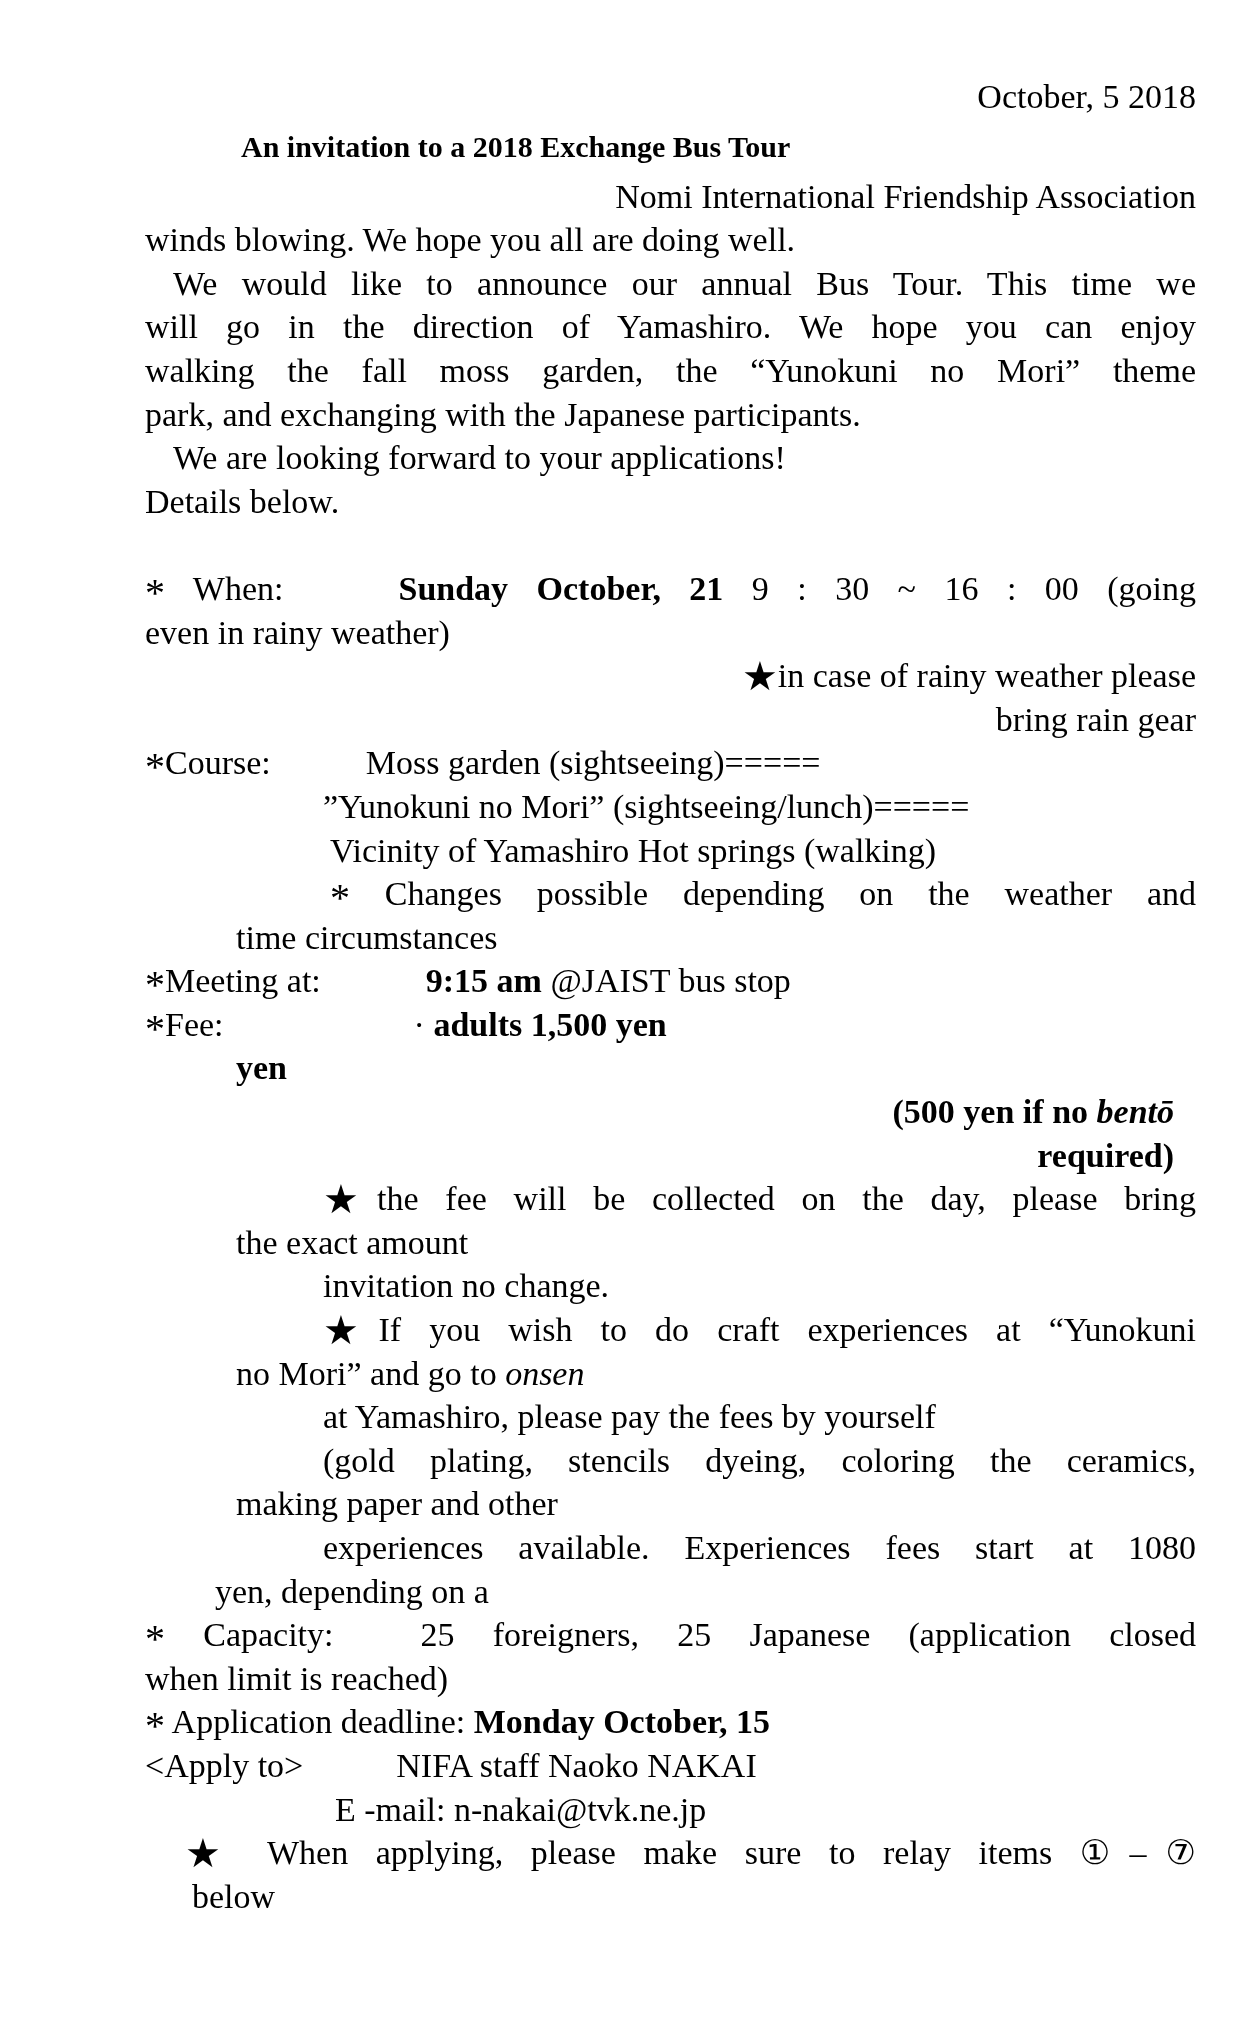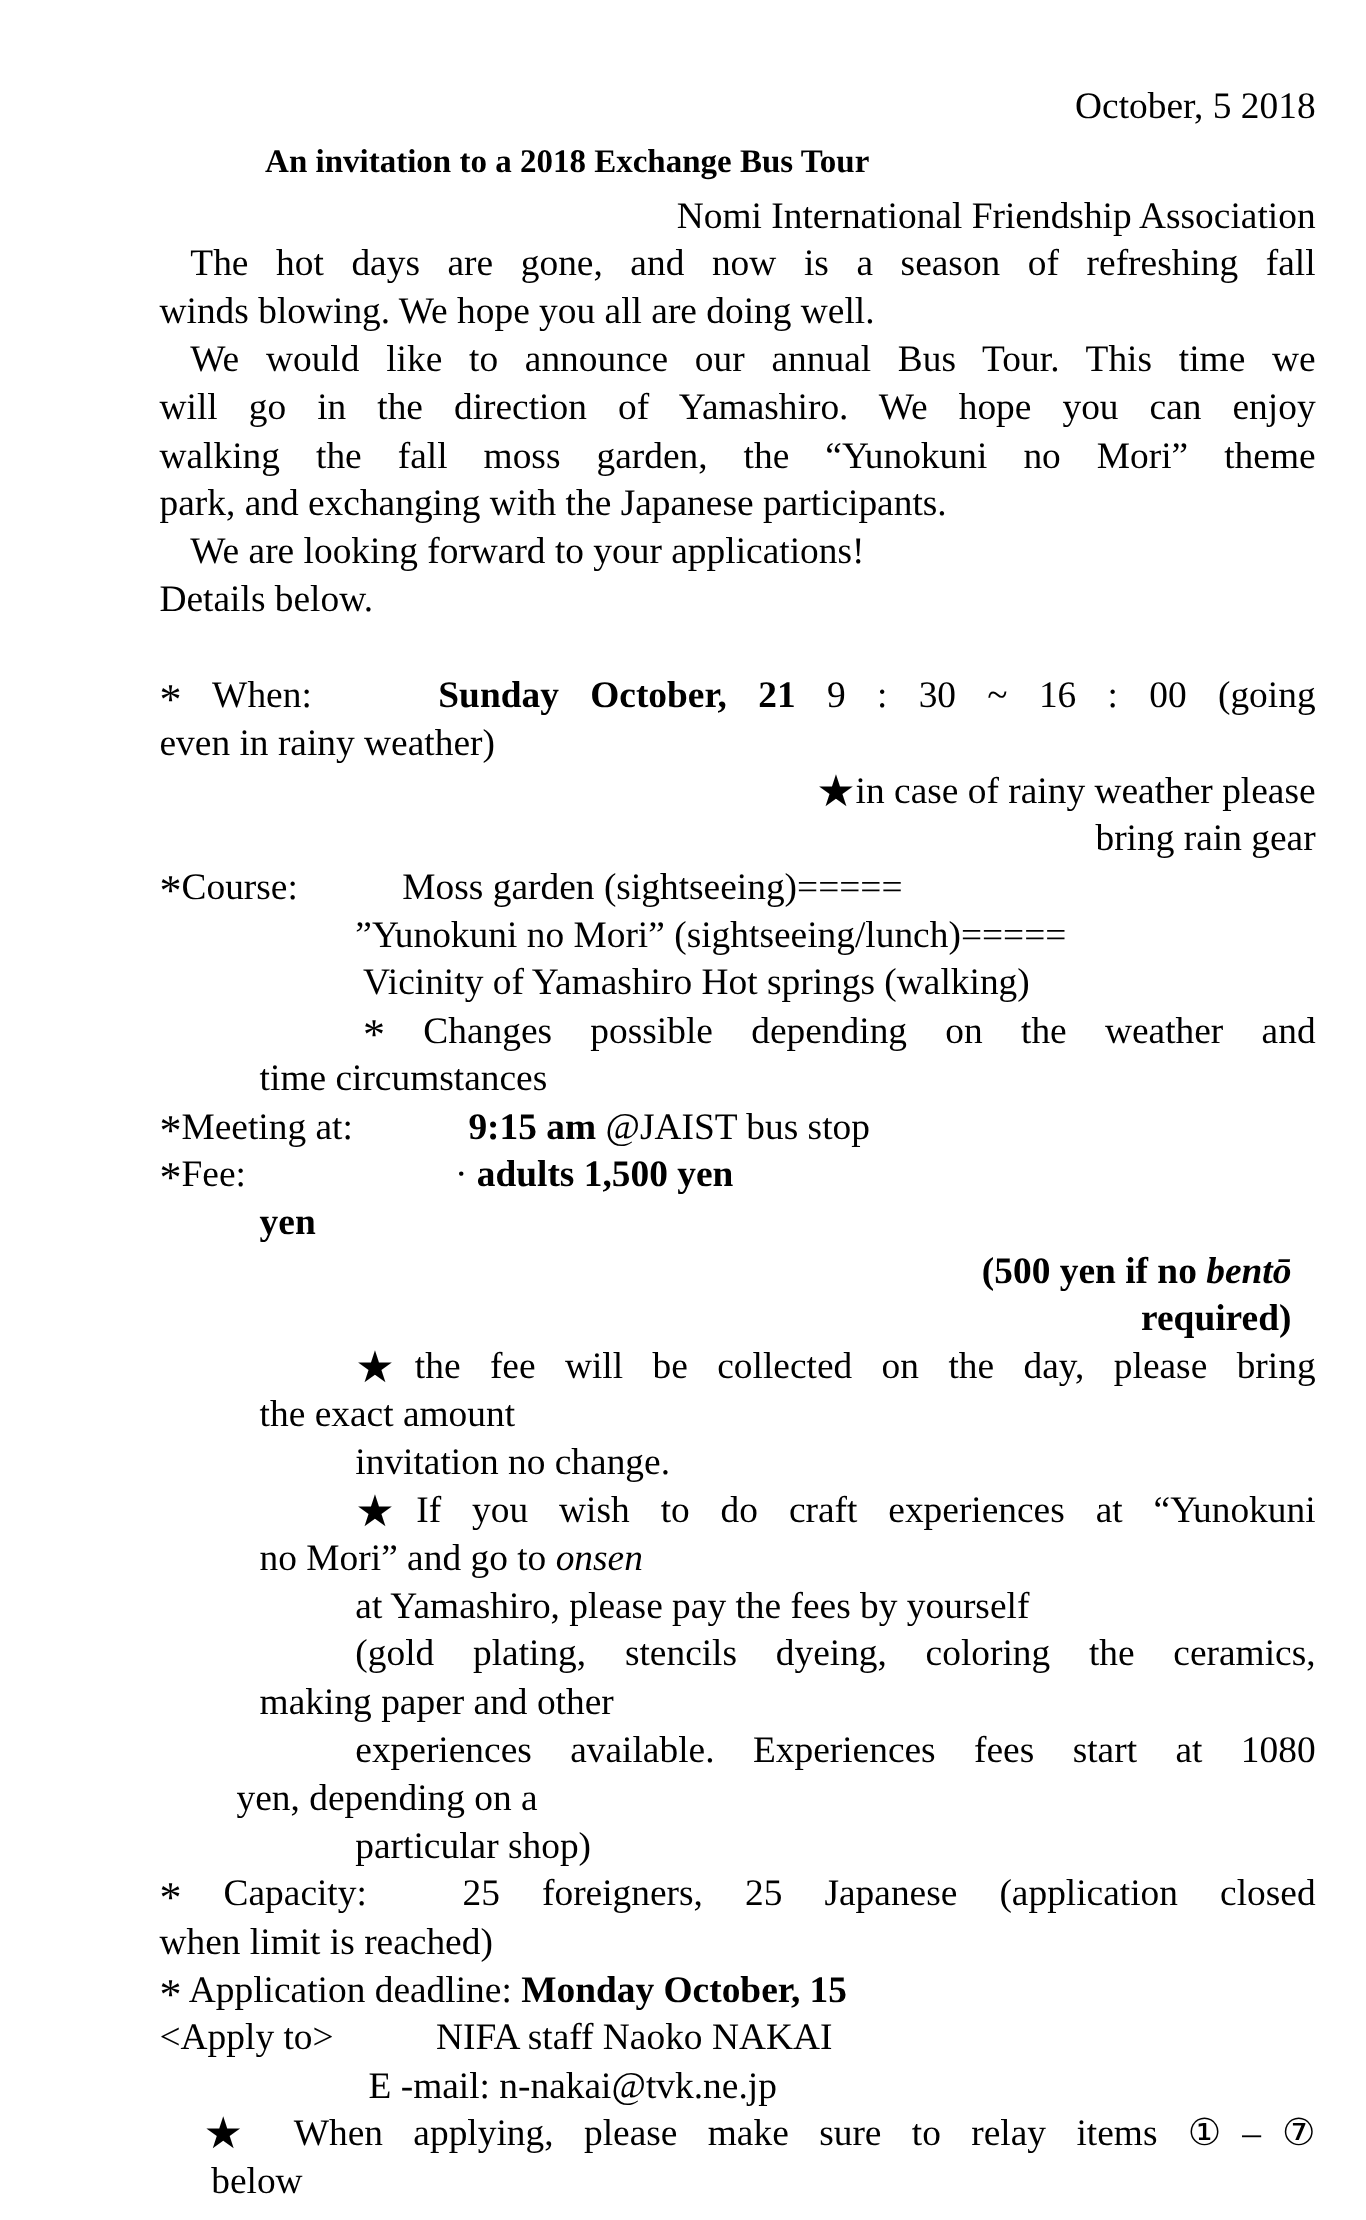--- a/index.html
+++ b/index.html
@@ -29,21 +29,20 @@
 <body>
 
 <div class="page">
 
   <div class="ln r"><span>October, 5 2018</span></div>
 
   <div class="ln title"><span>An invitation to a 2018 Exchange Bus Tour</span></div>
 
   <div class="ln r"><span>Nomi International Friendship Association</span></div>
 
-  <div class="ln j" style="text-indent:28px"><span>The hot days are gone, and now is a season of refreshing fall</span></div>
   <div class="ln"><span>winds blowing. We hope you all are doing well.</span></div>
   <div class="ln j" style="text-indent:28px"><span>We would like to announce our annual Bus Tour. This time we</span></div>
   <div class="ln j"><span>will go in the direction of Yamashiro. We hope you can enjoy</span></div>
   <div class="ln j"><span>walking the fall moss garden, the “Yunokuni no Mori” theme</span></div>
   <div class="ln"><span>park, and exchanging with the Japanese participants.</span></div>
   <div class="ln" style="margin-left:28px"><span>We are looking forward to your applications!</span></div>
   <div class="ln" style=""><span>Details below.</span></div>
 
   <div class="ln blank"></div>
 
@@ -70,21 +69,20 @@
   <div class="ln" style="margin-left:91px"><span>the exact amount</span></div>
   <div class="ln" style="margin-left:178px"><span>invitation no change.</span></div>
 
   <div class="ln j" style="margin-left:178px"><span class="star">★</span><span>If you wish to do craft experiences at “Yunokuni</span></div>
   <div class="ln" style="margin-left:91px"><span>no Mori” and go to </span><span class="i">onsen</span></div>
   <div class="ln" style="margin-left:178px"><span>at Yamashiro, please pay the fees by yourself</span></div>
   <div class="ln j" style="margin-left:178px"><span>(gold plating, stencils dyeing, coloring the ceramics,</span></div>
   <div class="ln" style="margin-left:91px"><span>making paper and other</span></div>
   <div class="ln j" style="margin-left:178px"><span>experiences available. Experiences fees start at 1080</span></div>
   <div class="ln" style="margin-left:70px"><span>yen, depending on a</span></div>
-  <div class="ln" style="margin-left:178px"><span>particular shop)</span></div>
 
   <div class="ln j"><span class="ast">*</span><span> Capacity:</span><span class="sp" style="width:87px"></span><span>25 foreigners, 25 Japanese (application closed</span></div>
   <div class="ln"><span>when limit is reached)</span></div>
 
   <div class="ln"><span class="ast">*</span><span> Application deadline: </span><span class="b">Monday October, 15</span></div>
 
   <div class="ln"><span>&lt;Apply to&gt;</span><span class="sp" style="width:93px"></span><span>NIFA staff Naoko NAKAI</span></div>
   <div class="ln" style="margin-left:190px"><span>E -mail: n-nakai@tvk.ne.jp</span></div>
 
   <div class="ln j" style="margin-left:40px"><span class="star">★</span><span> When applying, please make sure to relay items ①–⑦</span></div>

